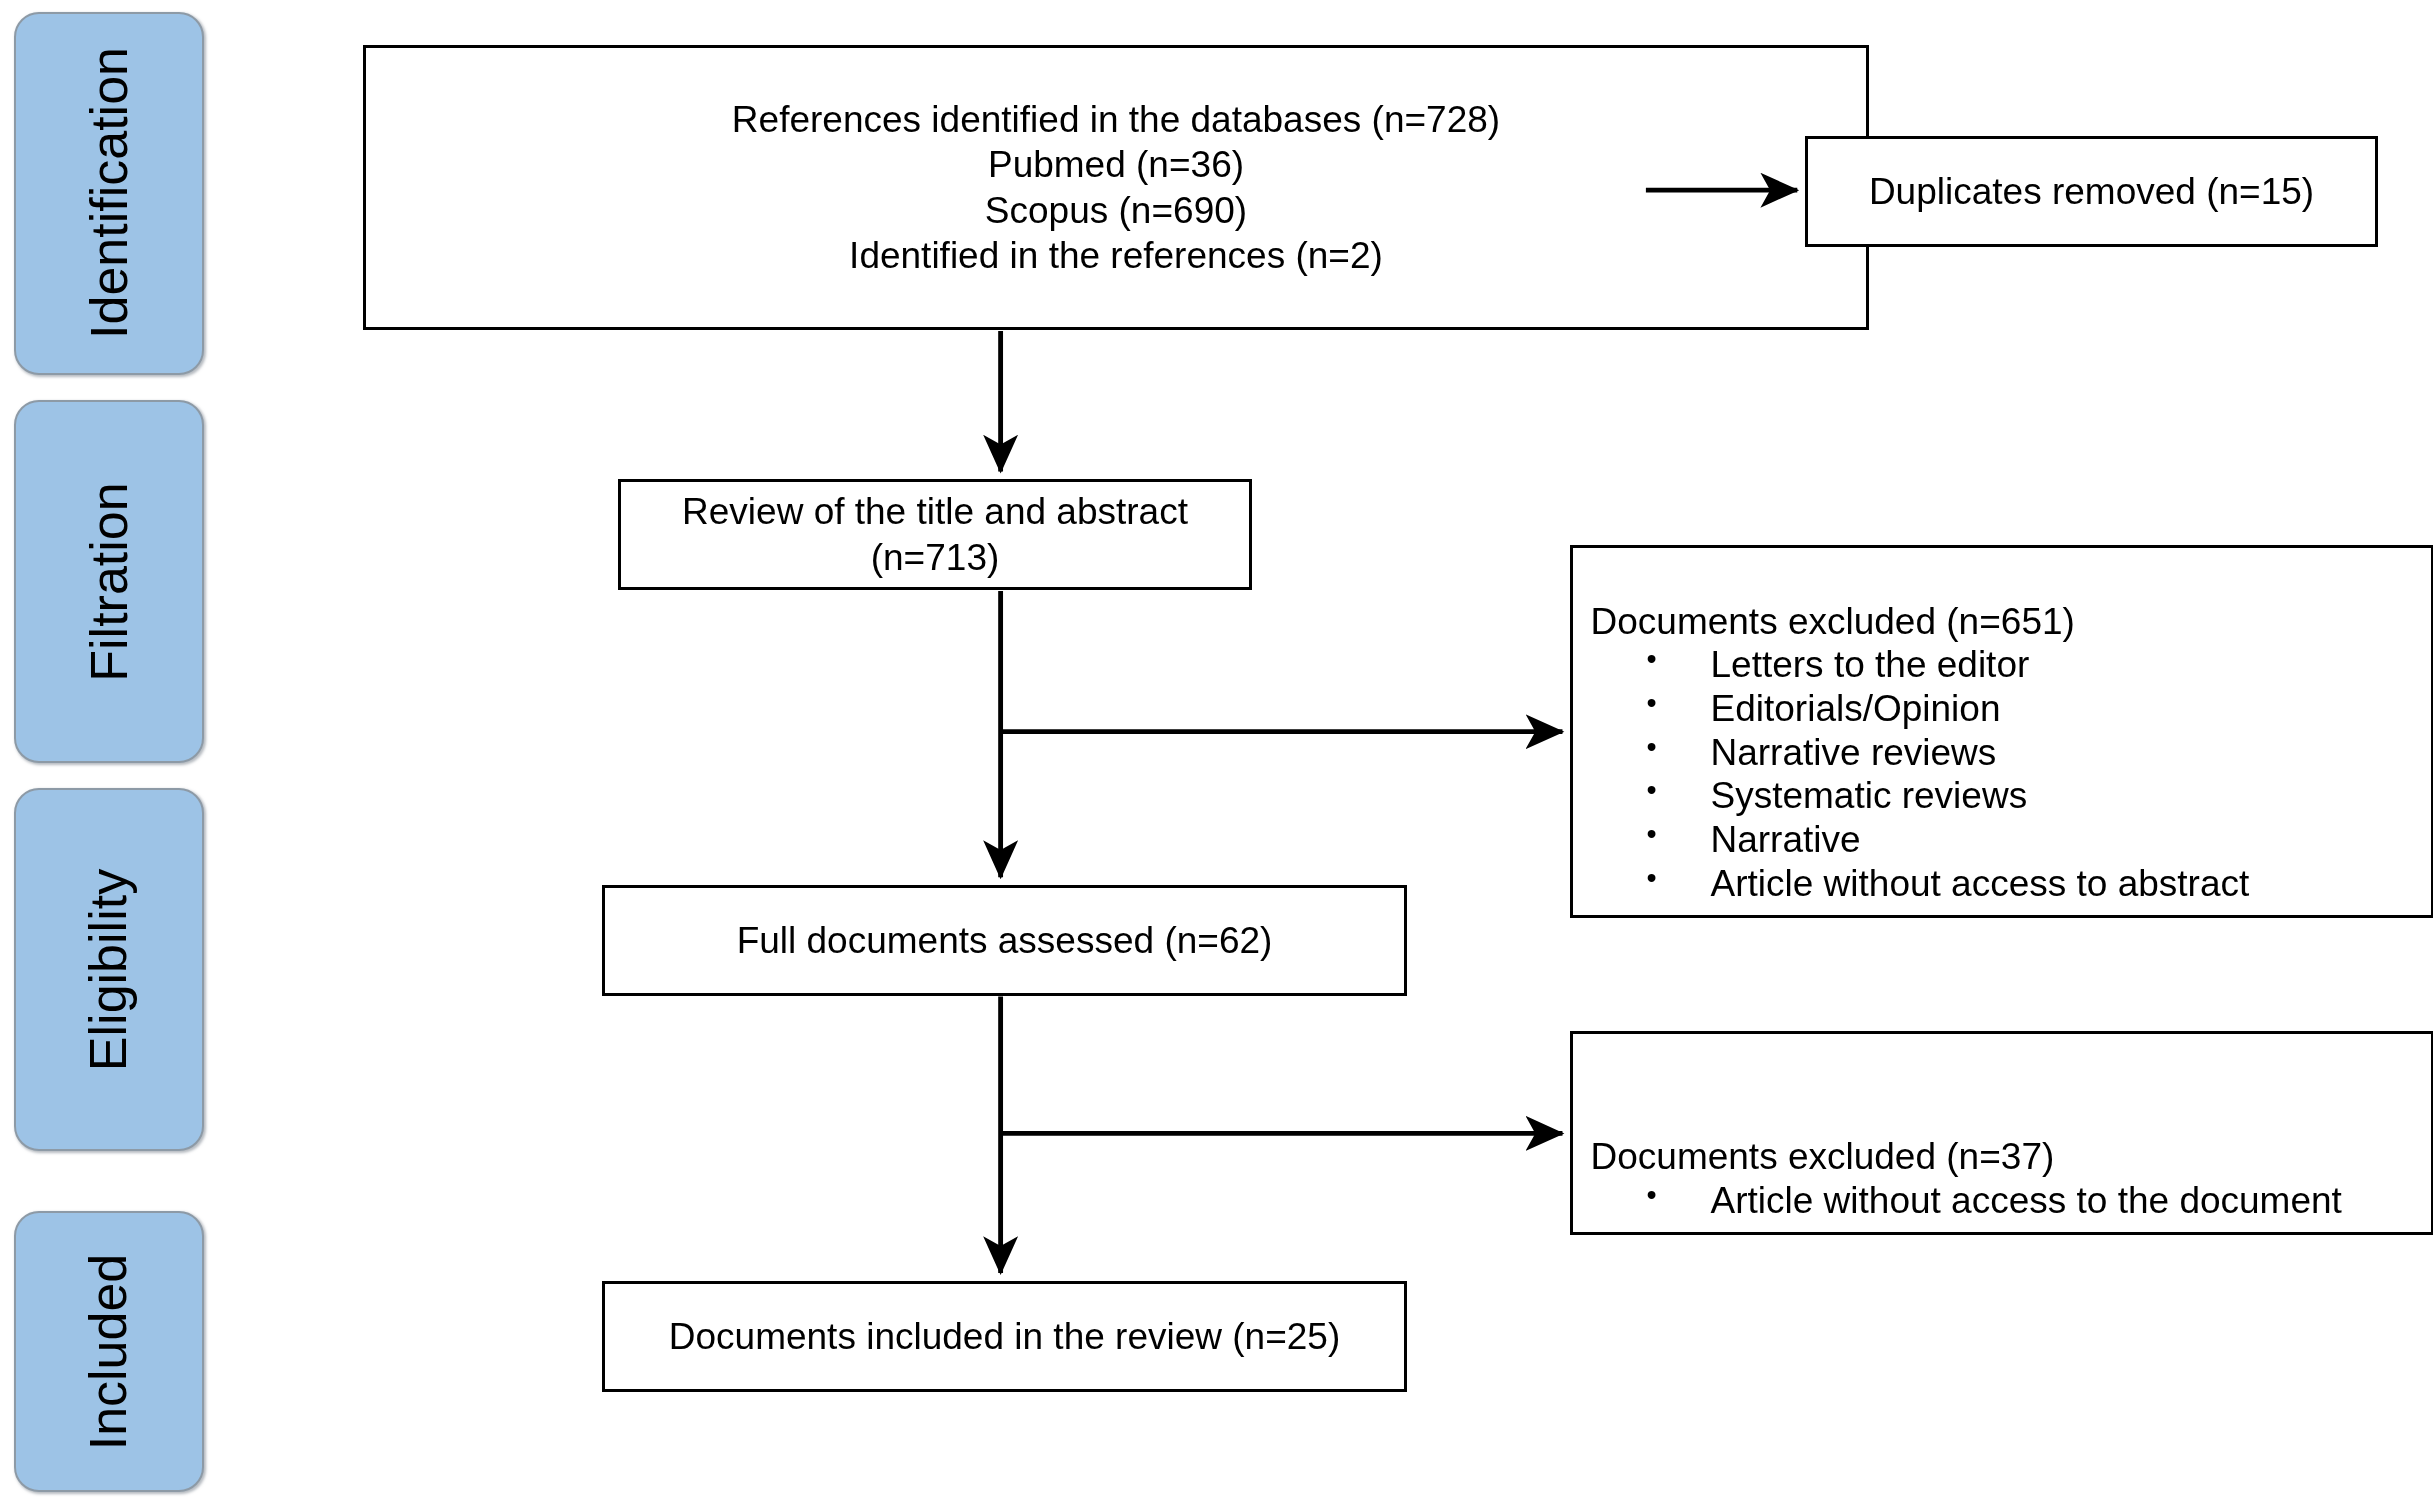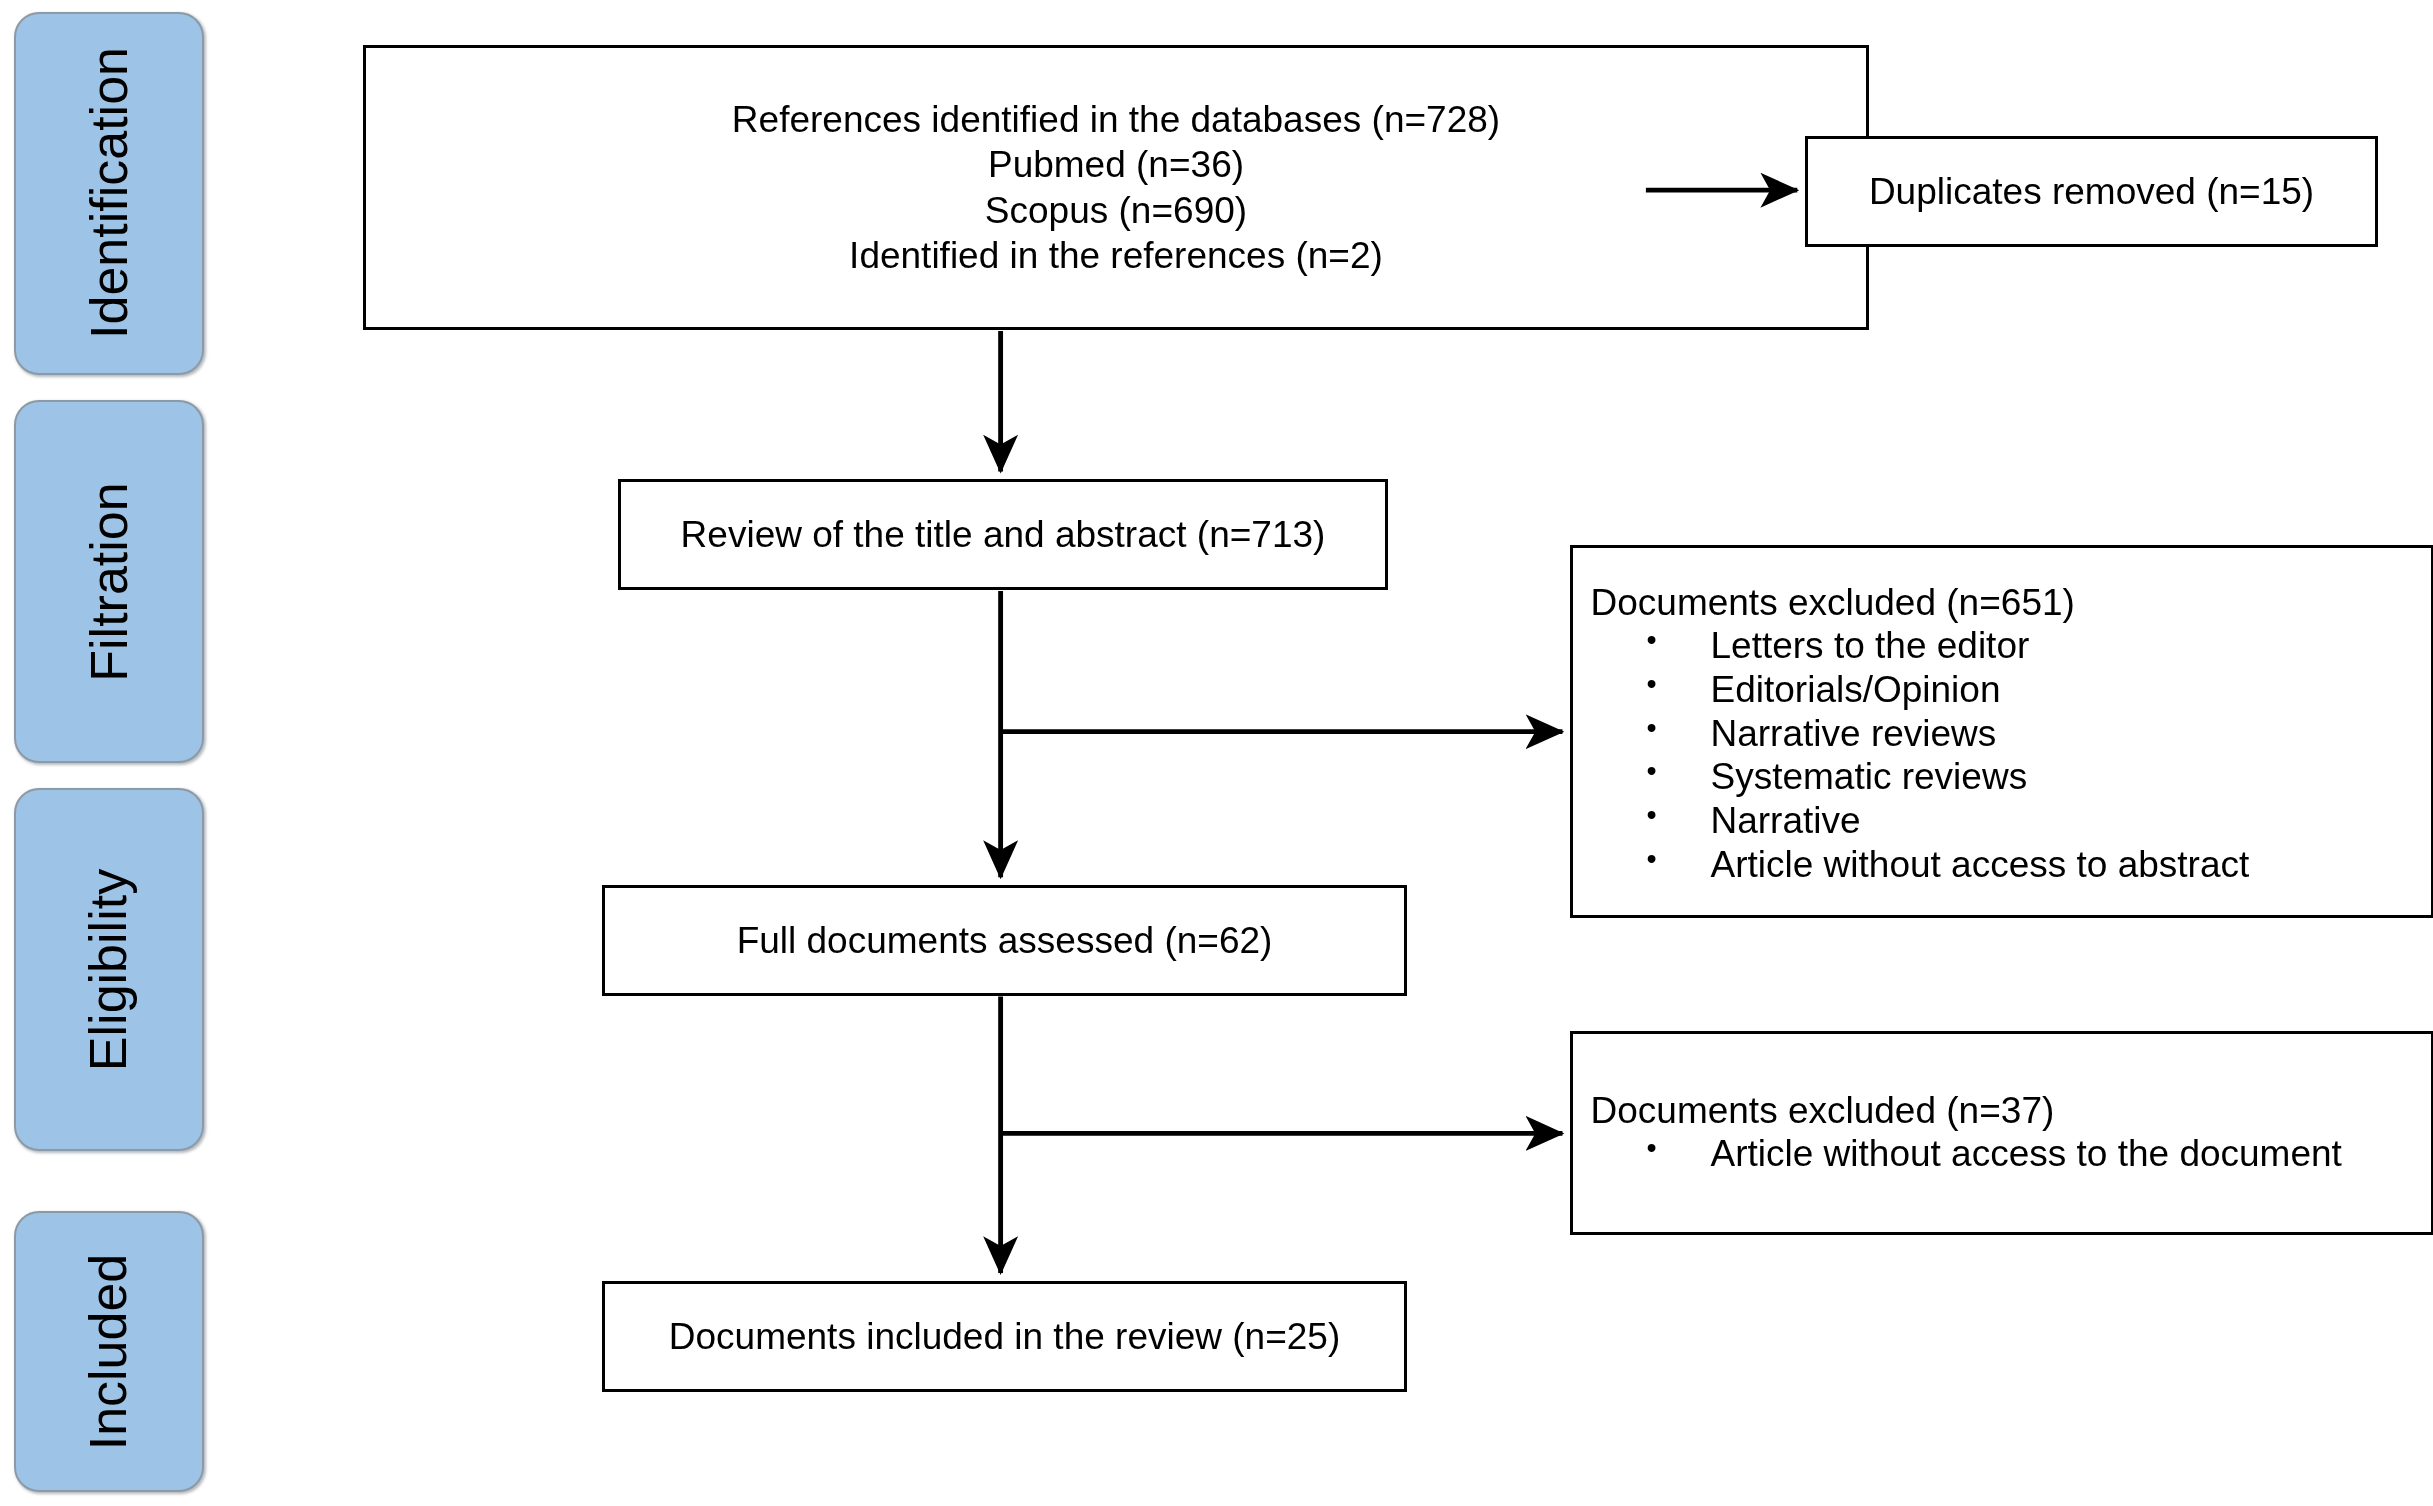--- a/index.html
+++ b/index.html
@@ -51,21 +51,21 @@
     justify-content: center;
   }
   .box .lines {
     text-align: center;
     font-size: 37px;
     line-height: 1.22;
     color: #000000;
     padding: 0 13.6px;
   }
   .box.left-align {
-    align-items: center;
+    align-items: flex-end;
     justify-content: flex-start;
   }
 
   .excl-body {
     padding: 13.6px 15.5px 9.7px 17.5px;
     width: 100%;
     box-sizing: border-box;
   }
   .excl-title {
     font-size: 37px;
@@ -130,21 +130,21 @@
       <div>Pubmed (n=36)</div>
       <div>Scopus (n=690)</div>
       <div>Identified in the references (n=2)</div>
     </div>
   </div>
 
   <div class="box" style="left:1805px; top:136px; width:573px; height:111px;">
     <div class="lines">Duplicates removed (n=15)</div>
   </div>
 
-  <div class="box" style="left:618px; top:479px; width:770px; height:111px;">
+  <div class="box" style="left:618px; top:479px; width:634px; height:111px;">
     <div class="lines">Review of the title and abstract (n=713)</div>
   </div>
 
   <div class="box left-align" style="left:1570px; top:545px; width:864px; height:373px;">
     <div class="excl-body">
       <div class="excl-title">Documents excluded (n=651)</div>
       <ul class="excl-list">
         <li>Letters to the editor</li>
         <li>Editorials/Opinion</li>
         <li>Narrative reviews</li>

